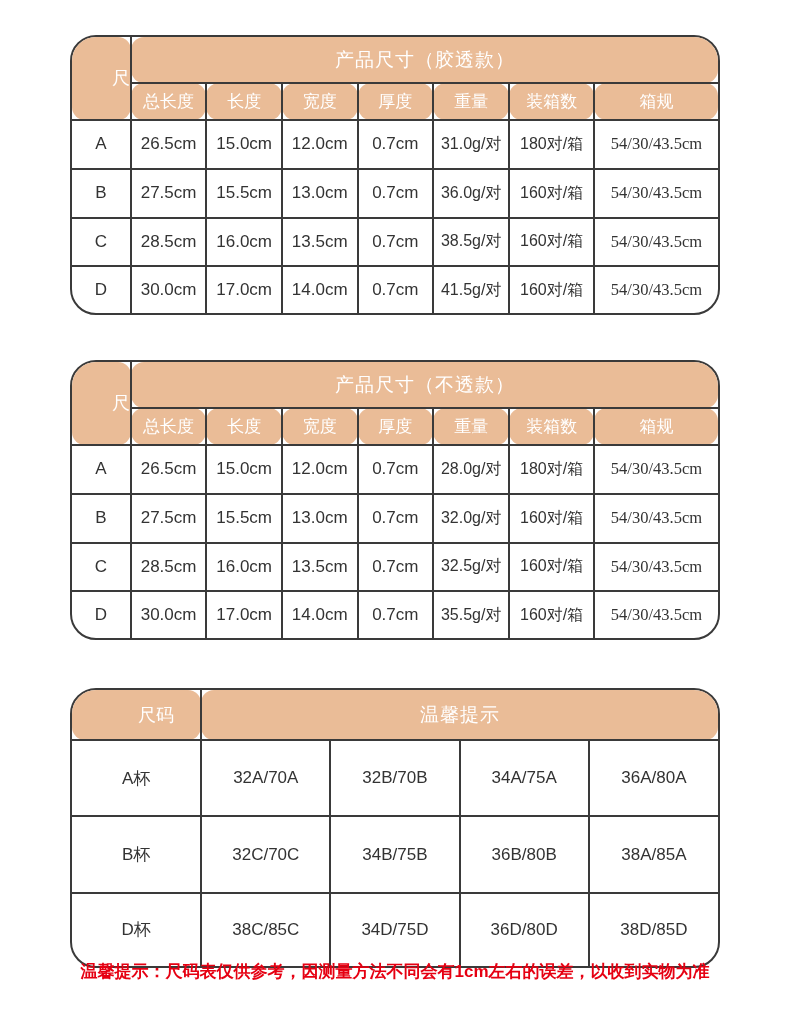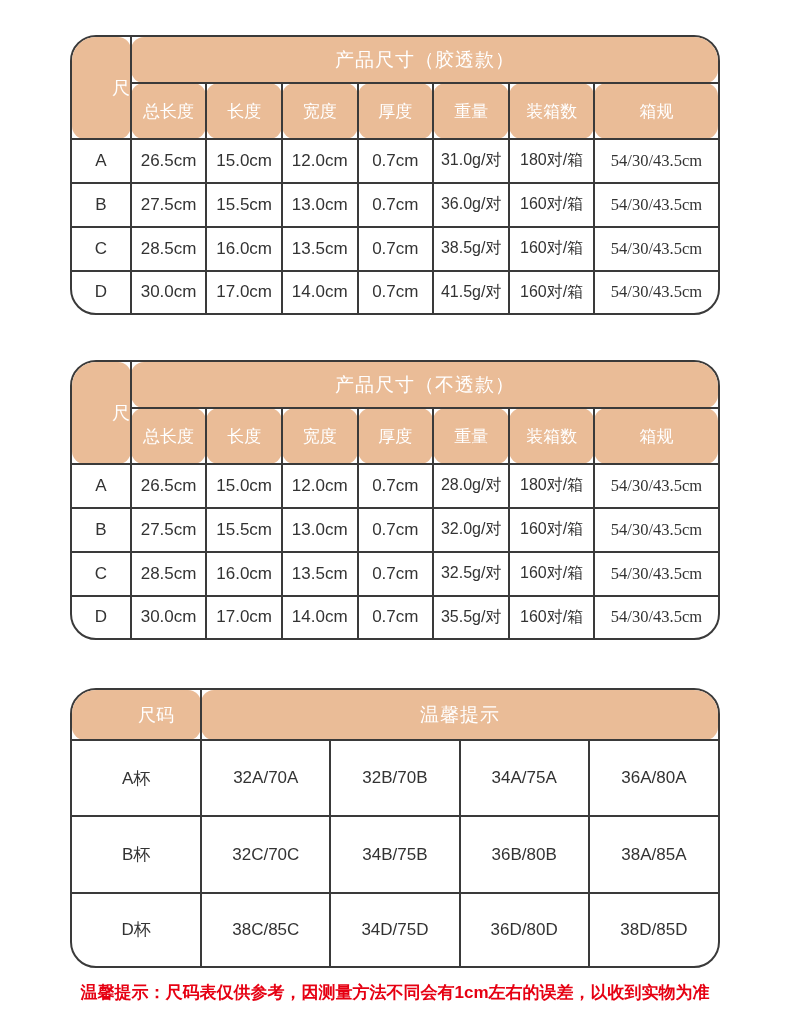--- a/index.html
+++ b/index.html
@@ -52,28 +52,28 @@
   .hd {
     background: #eabc97;
     color: #ffffff;
     font-weight: 400;
     border-radius: 13px;
   }
   .title-cell { font-size: 19px; letter-spacing: 1px; }
   .corner-cell { font-size: 18px; padding-left: 40px; }
   .sub-cell { font-size: 17px; }
   .r-title { height: 46px; }
-  .r-sub   { height: 56px; }
+  .r-sub   { height: 37px; }
   .r-head3 { height: 50px; }
   .size-cell { font-size: 17px; }
   .weight-cell, .pack-cell { font-size: 16px; }
   .box-cell { font-size: 16.5px; font-family: Liberation Serif, serif; }
   .note {
     position: absolute;
-    top: 981px;
+    top: 960px;
     left: 0;
     width: 790px;
     text-align: center;
     color: #e60012;
     font-weight: bold;
     font-size: 17px;
   }
 </style>
 </head>
 <body>

